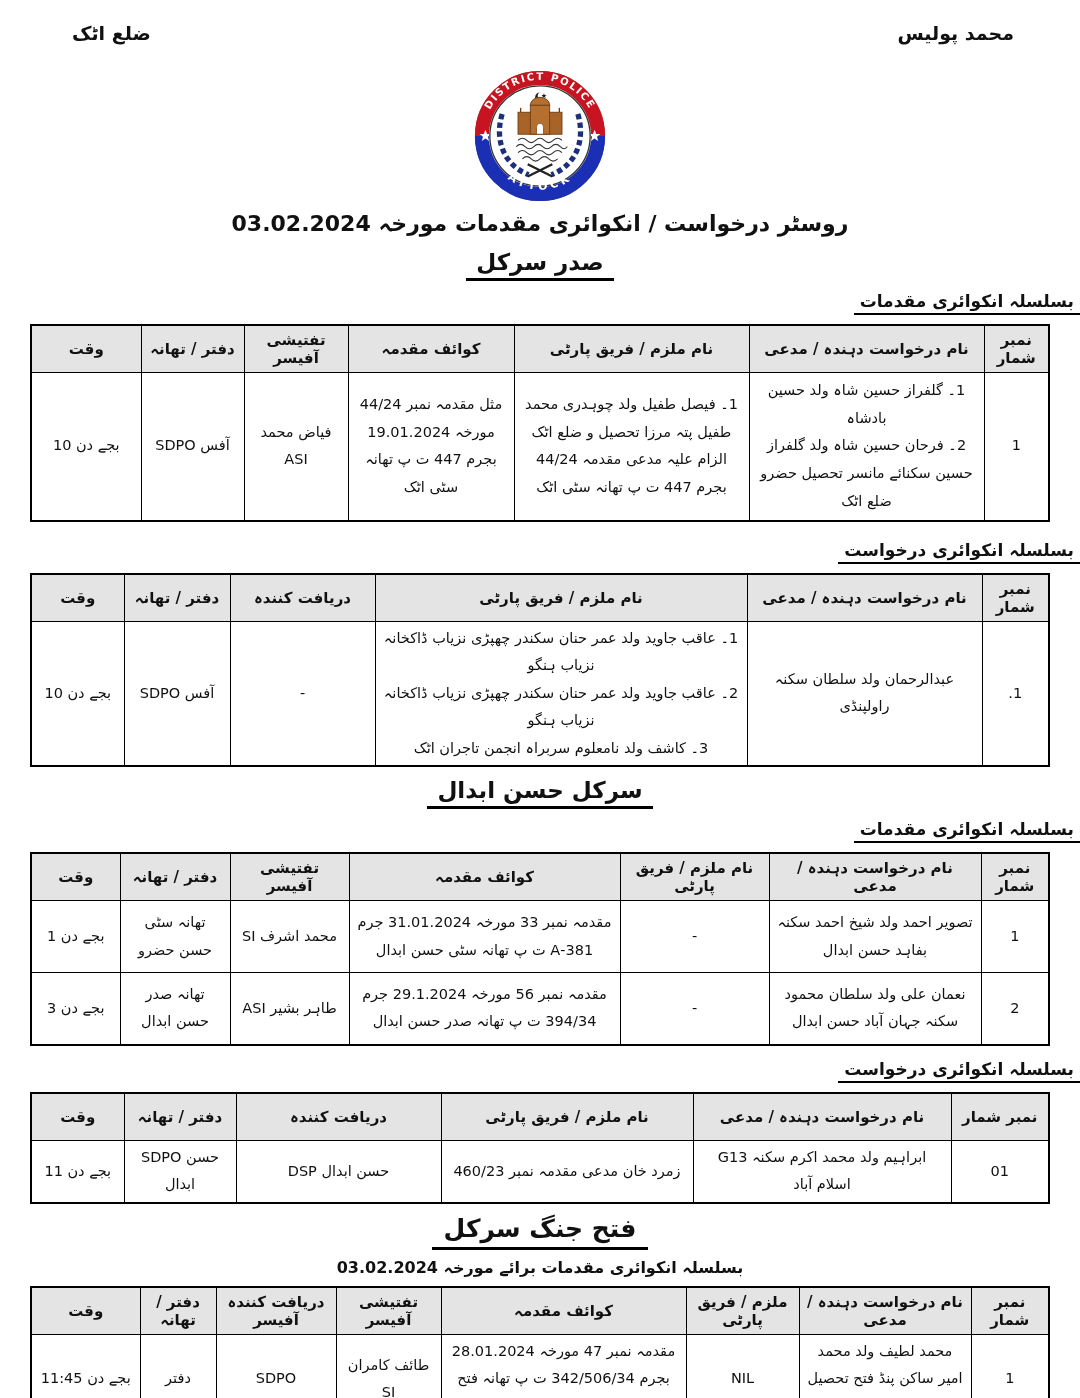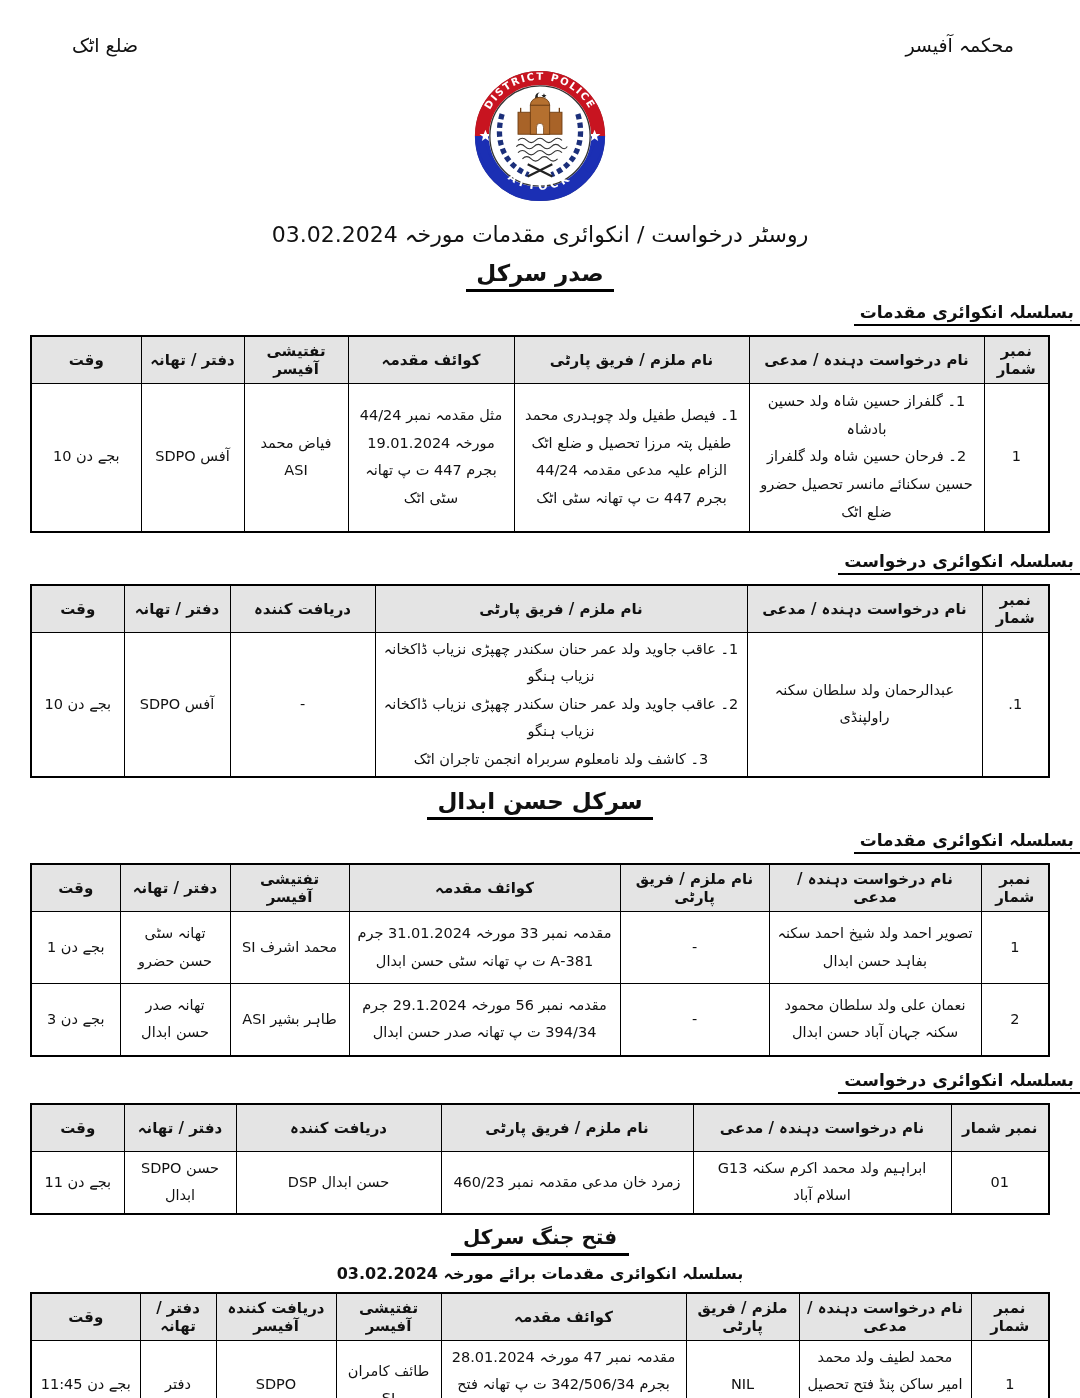--- a/index.html
+++ b/index.html
@@ -1,49 +1,49 @@
 <!DOCTYPE html>
 <html lang="ur"><head>
 <meta charset="utf-8">
 <style>
   html,body{margin:0;padding:0;}
   body{
     width:1080px;height:1398px;background:#ffffff;position:relative;overflow:hidden;
     font-family:"DejaVu Sans",sans-serif;color:#111;
   }
-  .corner{position:absolute;top:22px;font-size:19px;font-weight:normal;direction:rtl;margin-top:12px;}
+  .corner{position:absolute;top:22px;font-size:19px;font-weight:bold;direction:rtl;}
   .corner.right{right:66px;}
   .corner.left{left:72px;}
   .logo-wrap{display:flex;justify-content:center;padding-top:70px;}
-  .doc-title{text-align:center;direction:rtl;font-size:22px;font-weight:normal;margin-top:20px;}
+  .doc-title{text-align:center;direction:rtl;font-size:22px;font-weight:bold;margin-top:9px;}
   .center-line{text-align:center;direction:rtl;}
   .circle-title{margin-top:13px;}
   .circle-title span{display:inline-block;font-size:23px;font-weight:bold;border-bottom:3px solid #000;padding:0 10px 3px;}
   .sub-heading{margin-top:10px;text-align:right;}
   .sub-heading span{display:inline-block;font-size:17px;font-weight:bold;border-bottom:2px solid #000;padding:0 6px 2px;}
   .fj-title{margin-top:10px;}
-  .fj-title span{display:inline-block;font-size:20px;font-weight:bold;border-bottom:3px solid #000;padding:0 12px 4px;}
+  .fj-title span{display:inline-block;font-size:25px;font-weight:bold;border-bottom:3px solid #000;padding:0 12px 4px;}
   .fj-sub{margin-top:8px;font-size:16px;font-weight:bold;}
   table.doc-table{
     width:1018px;margin:9px auto 0;border-collapse:collapse;direction:rtl;
     table-layout:fixed;border:2px solid #000;
   }
   .doc-table th,.doc-table td{
     border:1px solid #000;text-align:center;vertical-align:middle;
     padding:3px 7px;white-space:pre-line;word-wrap:break-word;
   }
   .doc-table th{background:#e4e4e4;font-weight:bold;font-size:15px;height:40px;}
   .doc-table td{font-size:14.5px;line-height:1.9;}
   .ltr{direction:ltr;}
   .badge-svg{display:block;}
 </style>
 </head>
 <body>
 
-<div class="corner right">محکمہ آفیسر</div>
+<div class="corner right">محمد پولیس</div>
 <div class="corner left">ضلع اٹک</div>
 
 <div class="logo-wrap">
   <svg class="badge-svg" width="132" height="132" viewBox="0 0 150 150">
     <defs>
       <path id="arcTop" d="M 11,75 A 64,64 0 0 1 139,75"></path>
       <path id="arcBottom" d="M 14,75 A 61,61 0 0 0 136,75"></path>
     </defs>
     <circle cx="75" cy="75" r="73" fill="#ffffff" stroke="#555" stroke-width="1.5"></circle>
     <path d="M 9,75 A 66,66 0 0 1 141,75" fill="none" stroke="#c81420" stroke-width="16"></path>

